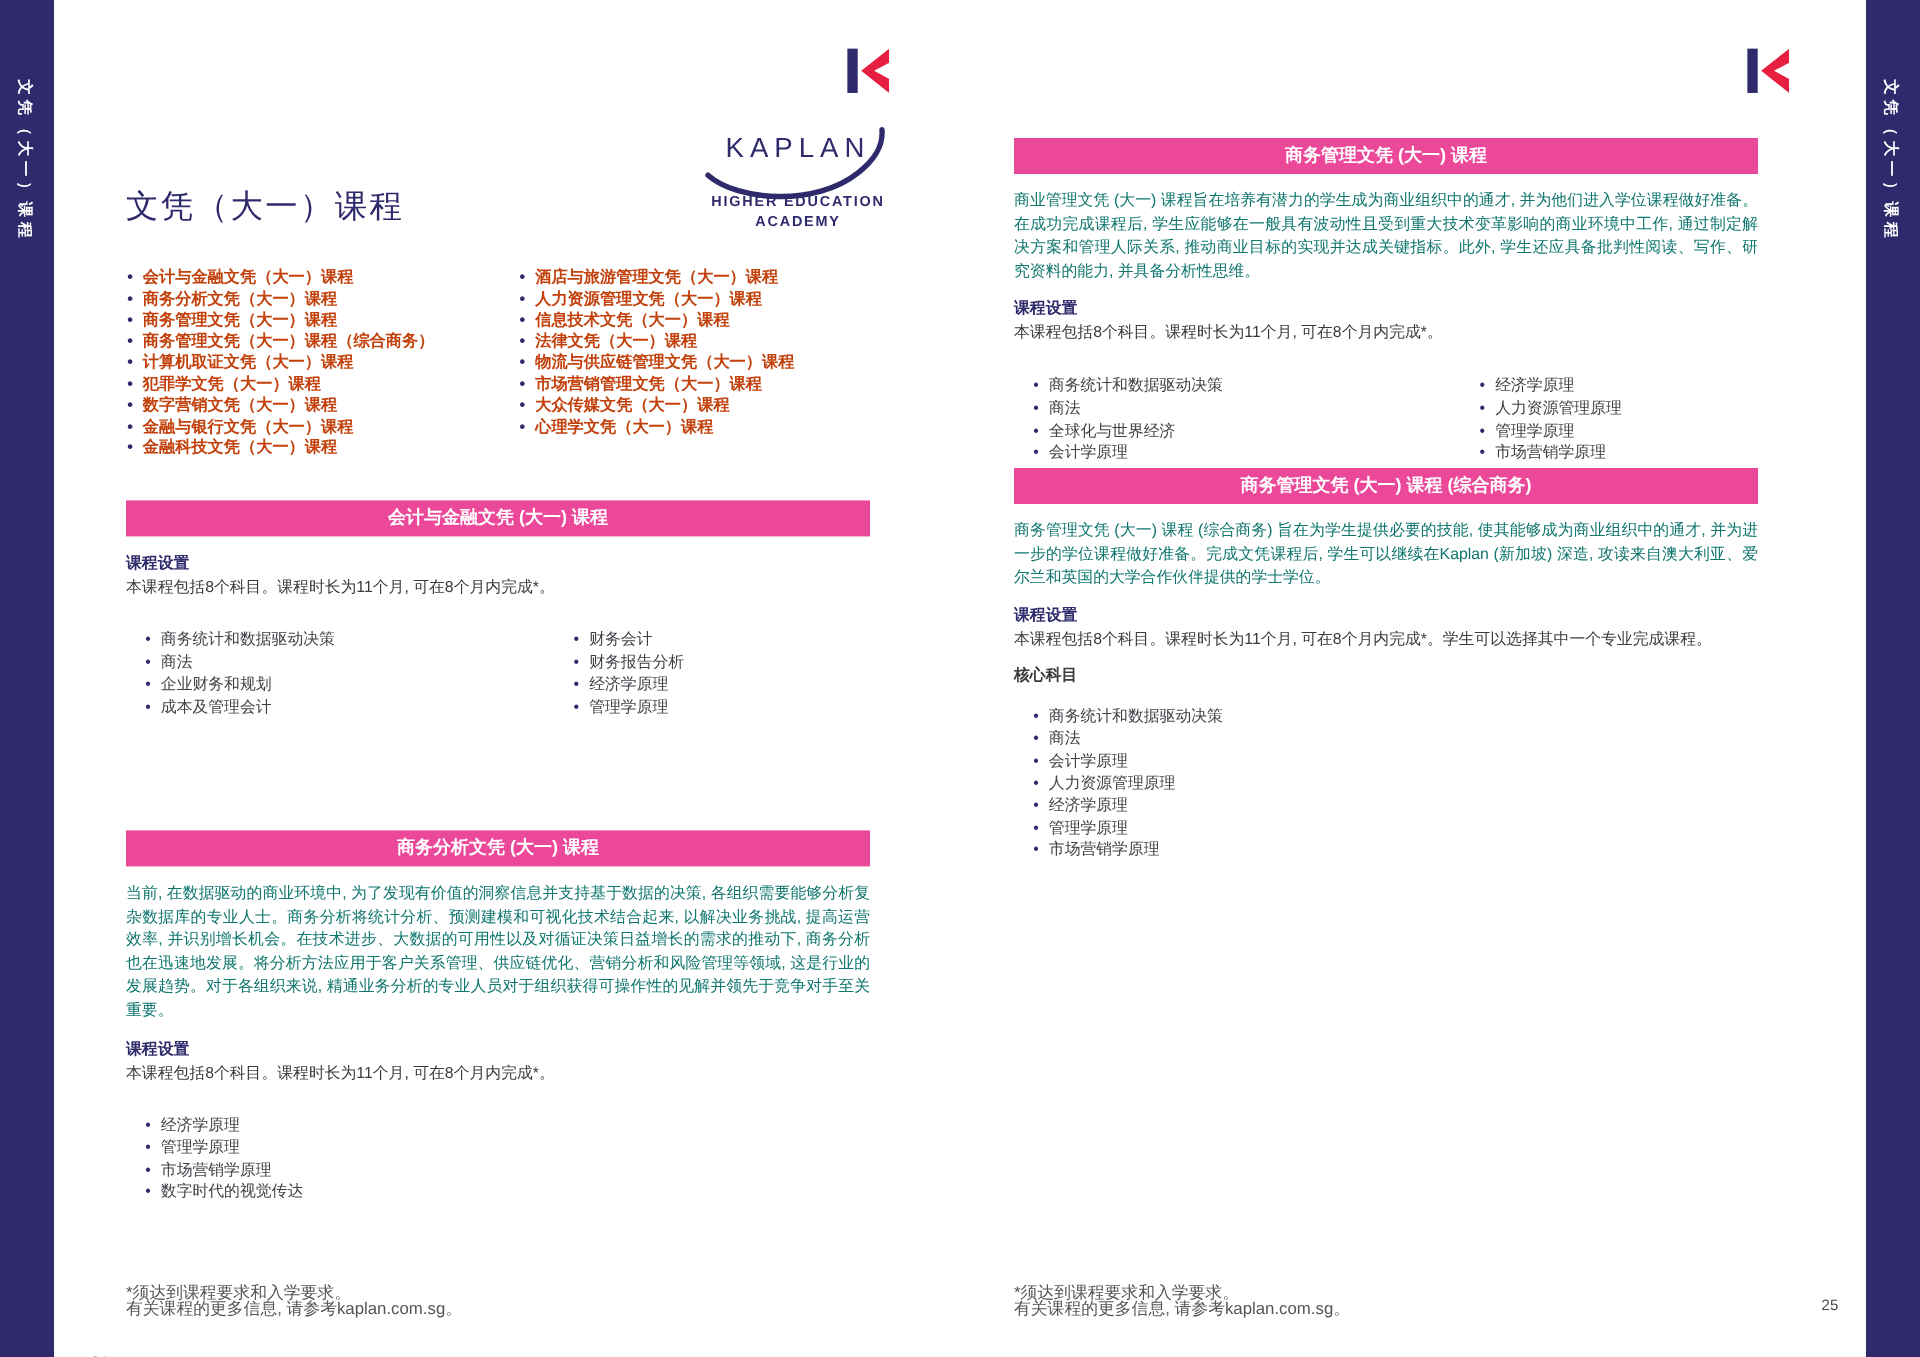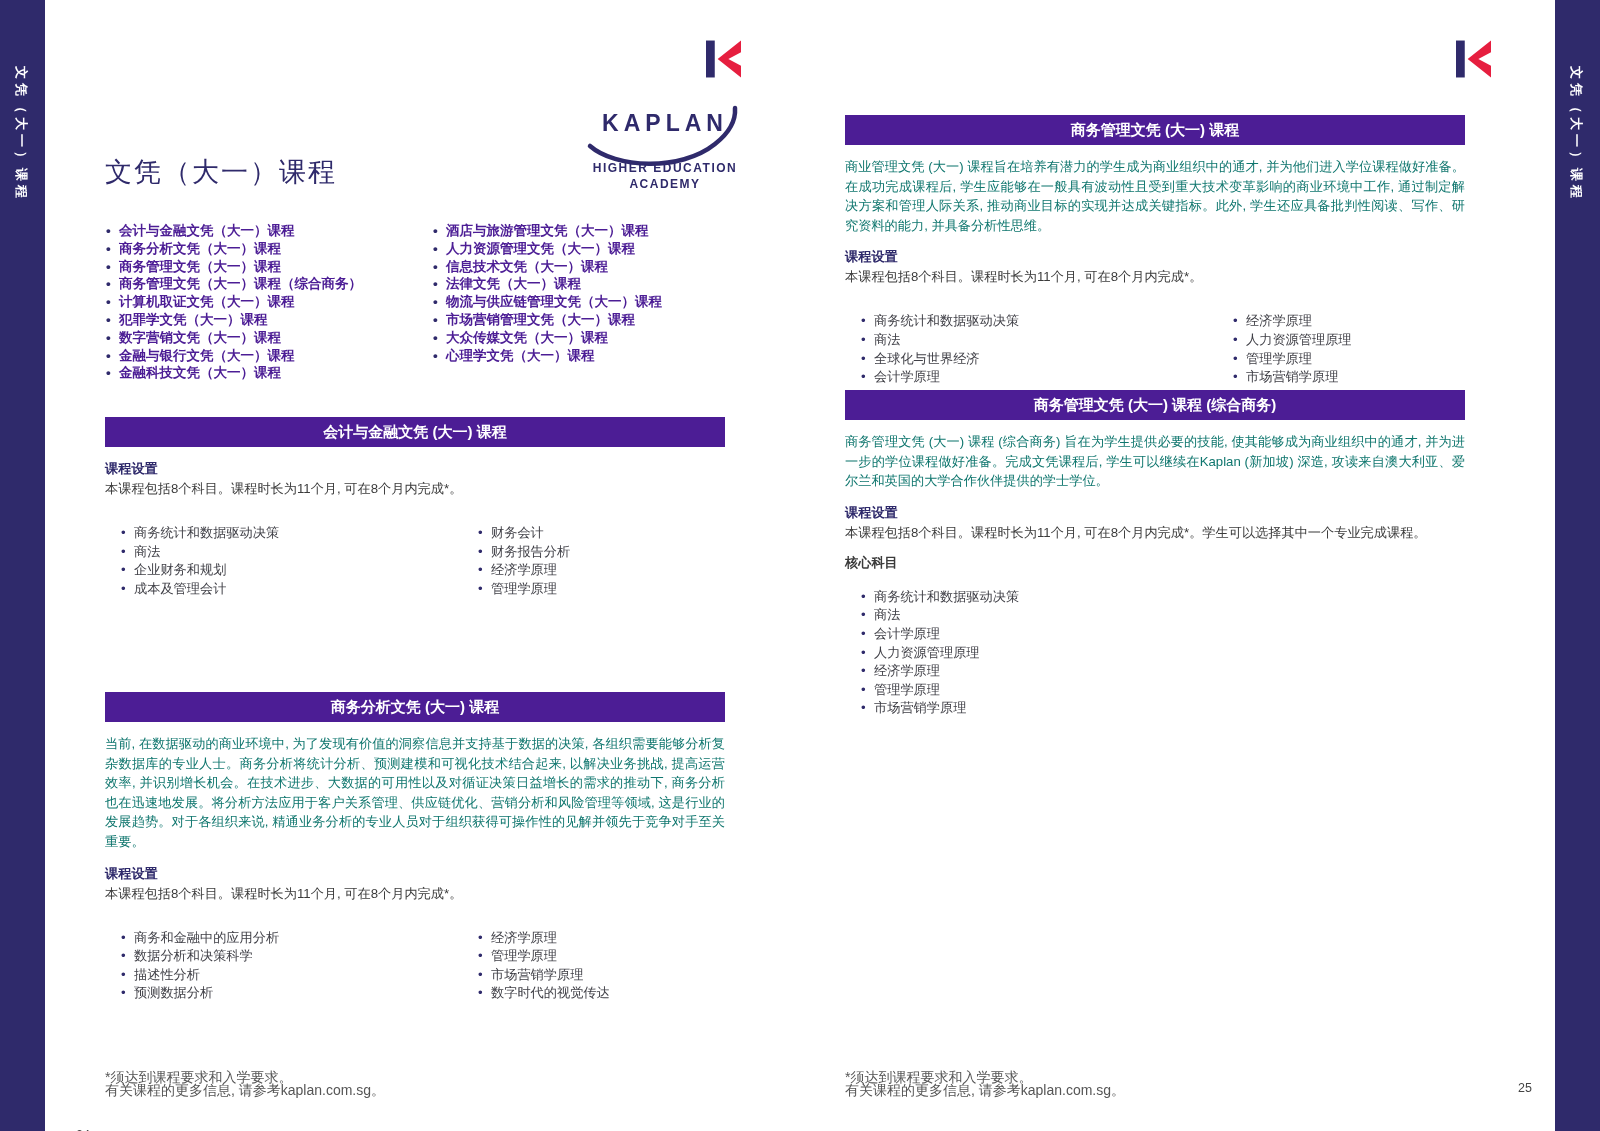--- a/index.html
+++ b/index.html
@@ -15,47 +15,47 @@
   .vlabel{
     position:absolute;white-space:nowrap;color:#ffffff;font-weight:bold;
     font-size:13px;letter-spacing:4px;transform:rotate(90deg);transform-origin:0 0;
   }
   
   .kmark{position:absolute;width:35px;height:38px;}
   
   #kaplan-logo{position:absolute;left:580px;top:98px;width:170px;height:95px;}
   #kaplan-logo .k-word{
     position:absolute;top:12px;left:0;width:100%;text-align:center;
-    color:#2f2a6b;font-weight:bold;font-size:23px;letter-spacing:5px;
+    color:#2f2a6b;font-weight:normal;font-size:23px;letter-spacing:5px;
   }
   #kaplan-logo .swoosh{position:absolute;left:0;top:0;}
   #kaplan-logo .k-sub1{position:absolute;top:63px;left:0;width:100%;text-align:center;
     color:#2f2a6b;font-weight:bold;font-size:12px;letter-spacing:1.5px;}
   #kaplan-logo .k-sub2{position:absolute;top:79px;left:0;width:100%;text-align:center;
     color:#2f2a6b;font-weight:bold;font-size:12px;letter-spacing:1.5px;}
   
   #page-title{
     position:absolute;left:105px;top:136px;color:#2f2a6b;
     font-size:27px;letter-spacing:2px;font-weight:500;
   }
   
   #course-list{position:absolute;left:105px;top:222px;width:640px;display:flex;}
   #course-list ul{list-style:none;margin:0;padding:0;}
   #course-list ul:first-child{width:327px;}
   #course-list li{
     position:relative;padding-left:14px;font-size:13.5px;line-height:17.8px;
-    font-weight:bold;color:#4c1d95;
+    font-weight:bold;color:#c2410c;
   }
   #course-list li::before{content:"•";position:absolute;left:1px;color:#2f2a6b;}
   
   .course-section{position:absolute;width:620px;}
   .sec-left{left:105px;}
   .sec-right{left:845px;}
   .bar{
-    height:30px;line-height:30px;background:#4c1d95;color:#ffffff;
+    height:30px;line-height:30px;background:#ec4899;color:#ffffff;
     text-align:center;font-size:15px;font-weight:bold;
   }
   .body-text{
     margin:12px 0 0;font-size:13.2px;line-height:19.6px;color:#0f766e;
     text-align:justify;
   }
   .setup-h{margin:13px 0 0;font-size:13.2px;font-weight:bold;color:#2f2a6b;}
   .setup-t{margin:1px 0 0;font-size:13.2px;line-height:19px;color:#3b3b3b;}
   .core-h{margin:12px 0 1px;font-size:13.2px;font-weight:bold;color:#3b3b3b;}
   .subjects{display:flex;margin-top:10px;}
@@ -144,26 +144,20 @@
   </div>
 </section>
 
 <section class="course-section sec-left" style="top:692px;">
   <div class="bar">商务分析文凭 (大一) 课程</div>
   <p class="body-text">当前, 在数据驱动的商业环境中, 为了发现有价值的洞察信息并支持基于数据的决策, 各组织需要能够分析复杂数据库的专业人士。商务分析将统计分析、预测建模和可视化技术结合起来, 以解决业务挑战, 提高运营效率, 并识别增长机会。在技术进步、大数据的可用性以及对循证决策日益增长的需求的推动下, 商务分析也在迅速地发展。将分析方法应用于客户关系管理、供应链优化、营销分析和风险管理等领域, 这是行业的发展趋势。对于各组织来说, 精通业务分析的专业人员对于组织获得可操作性的见解并领先于竞争对手至关重要。</p>
   <h3 class="setup-h">课程设置</h3>
   <p class="setup-t">本课程包括8个科目。课程时长为11个月, 可在8个月内完成*。</p>
   <div class="subjects cols-lp">
     <ul>
-        <li>商务和金融中的应用分析</li>
-        <li>数据分析和决策科学</li>
-        <li>描述性分析</li>
-        <li>预测数据分析</li>
-      </ul>
-    <ul>
         <li>经济学原理</li>
         <li>管理学原理</li>
         <li>市场营销学原理</li>
         <li>数字时代的视觉传达</li>
       </ul>
   </div>
 </section>
 
 <section class="course-section sec-right" style="top:115px;">
   <div class="bar">商务管理文凭 (大一) 课程</div>

